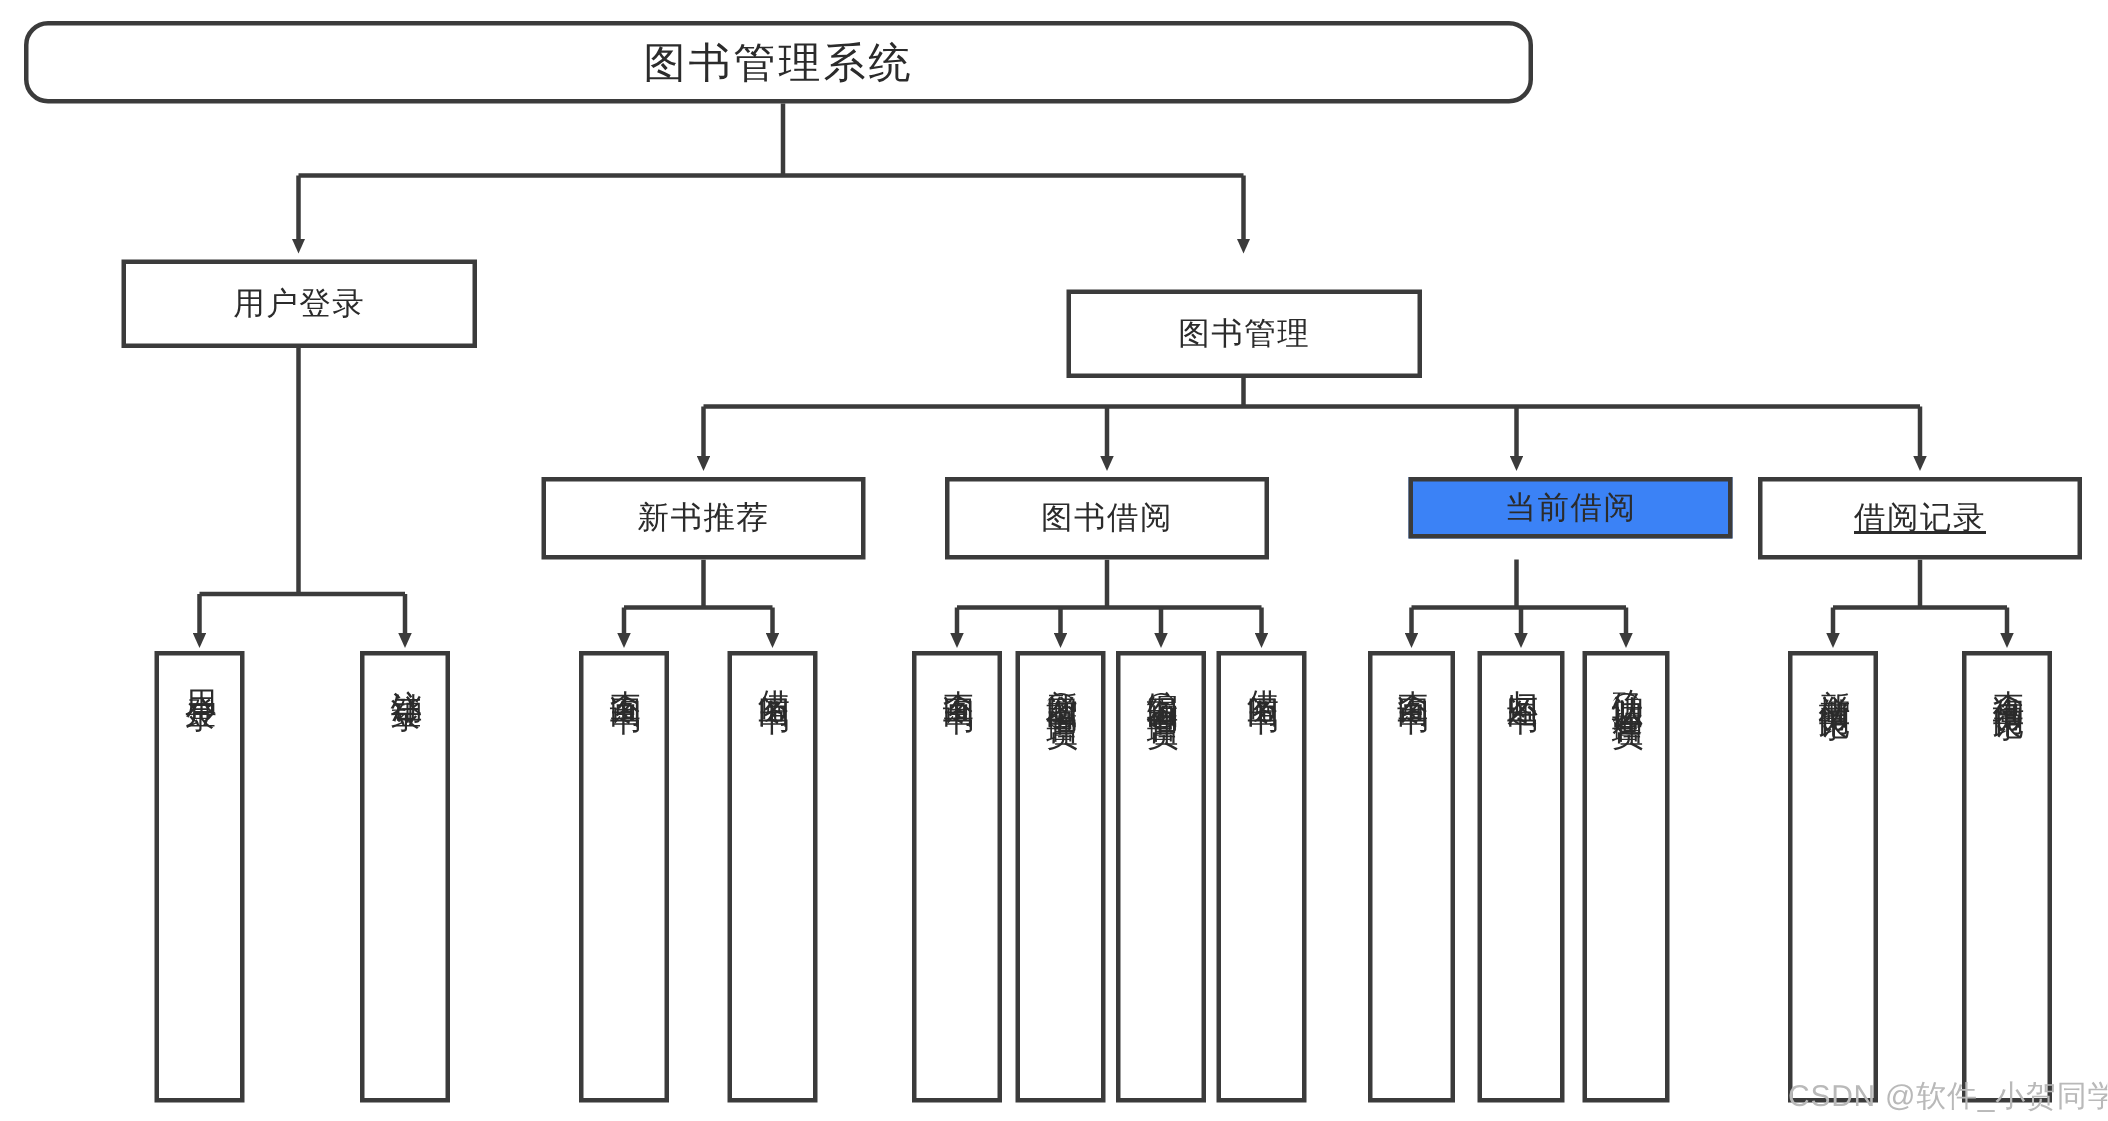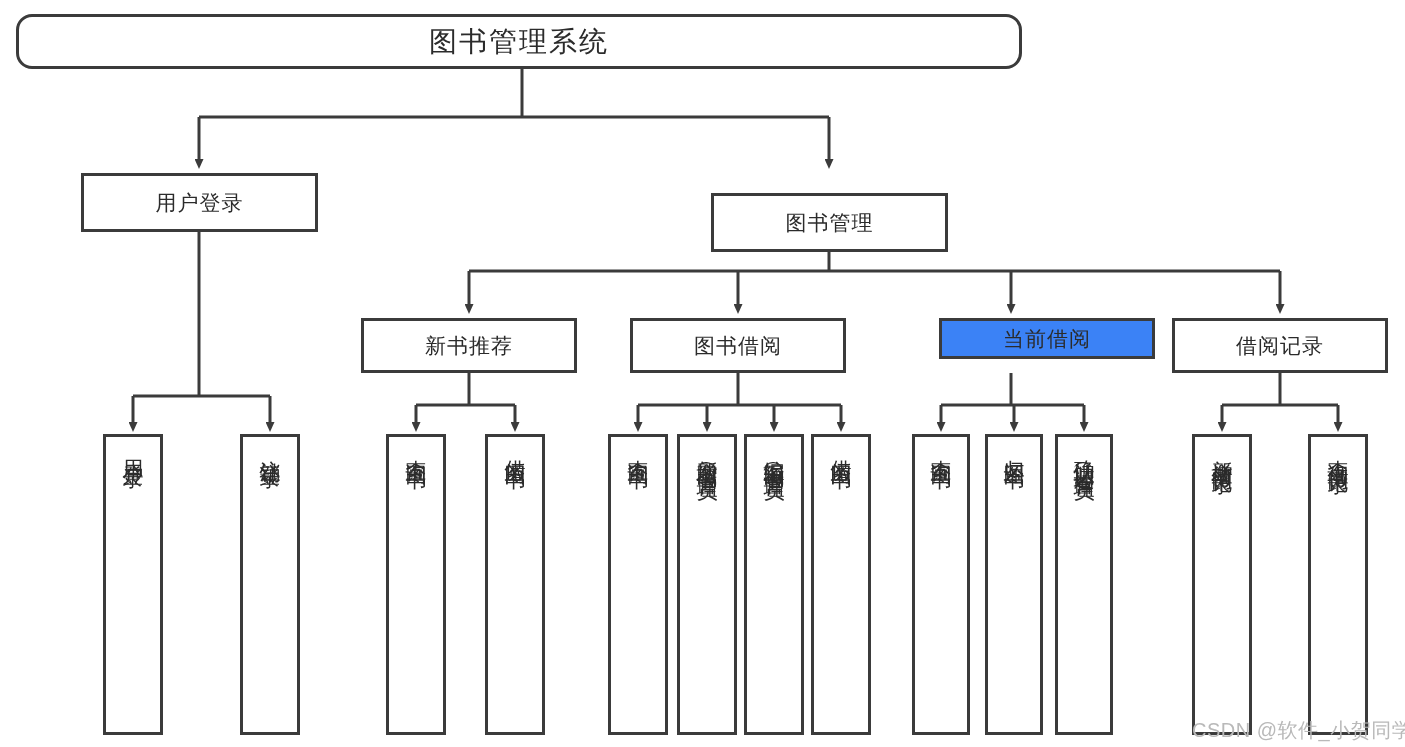--- a/index.html
+++ b/index.html
@@ -139,21 +139,21 @@
 
   <div class="node node-h" id="n-l3-0" style="left: 361px; top: 318px; width: 216px; height: 55px; border-color: rgb(59, 59, 59); background: rgb(255, 255, 255); color: rgb(43, 43, 43);">
       <span>新书推荐</span>
     </div>
   <div class="node node-h" id="n-l3-1" style="left: 630px; top: 318px; width: 216px; height: 55px; border-color: rgb(59, 59, 59); background: rgb(255, 255, 255); color: rgb(43, 43, 43); text-align: right;">
       <span>图书借阅</span>
     </div>
   <div class="node node-h" id="n-l3-2" style="left: 903px; top: 318px; width: 216px; height: 41px; border-color: rgb(59, 59, 59); background: #3b82f6; color: rgb(43, 43, 43); margin-left: 36px;">
       <span>当前借阅</span>
     </div>
-  <div class="node node-h" id="n-l3-3" style="left: 1172px; top: 318px; width: 216px; height: 55px; border-color: rgb(59, 59, 59); background: rgb(255, 255, 255); color: rgb(43, 43, 43);">
+  <div class="node node-h" id="n-l3-3" style="left: 1172px; top: 318px; width: 216px; height: 55px; border-color: rgb(59, 59, 59); background: rgb(255, 255, 255); color: rgb(43, 43, 43); text-decoration: underline;">
       <span>借阅记录</span>
     </div>
 
   <div class="node node-v" id="n-lf-0" style="left: 103px; top: 434px; width: 60px; height: 301px; border-color: rgb(59, 59, 59); background: rgb(255, 255, 255); color: rgb(43, 43, 43);">
       <span class="vtext">用户登录</span>
     </div>
   <div class="node node-v" id="n-lf-1" style="left: 240px; top: 434px; width: 60px; height: 301px; border-color: rgb(59, 59, 59); background: rgb(255, 255, 255); color: rgb(43, 43, 43);">
       <span class="vtext">注销登录</span>
     </div>
   <div class="node node-v" id="n-lf-2" style="left: 386px; top: 434px; width: 60px; height: 301px; border-color: rgb(59, 59, 59); background: rgb(255, 255, 255); color: rgb(43, 43, 43);">

